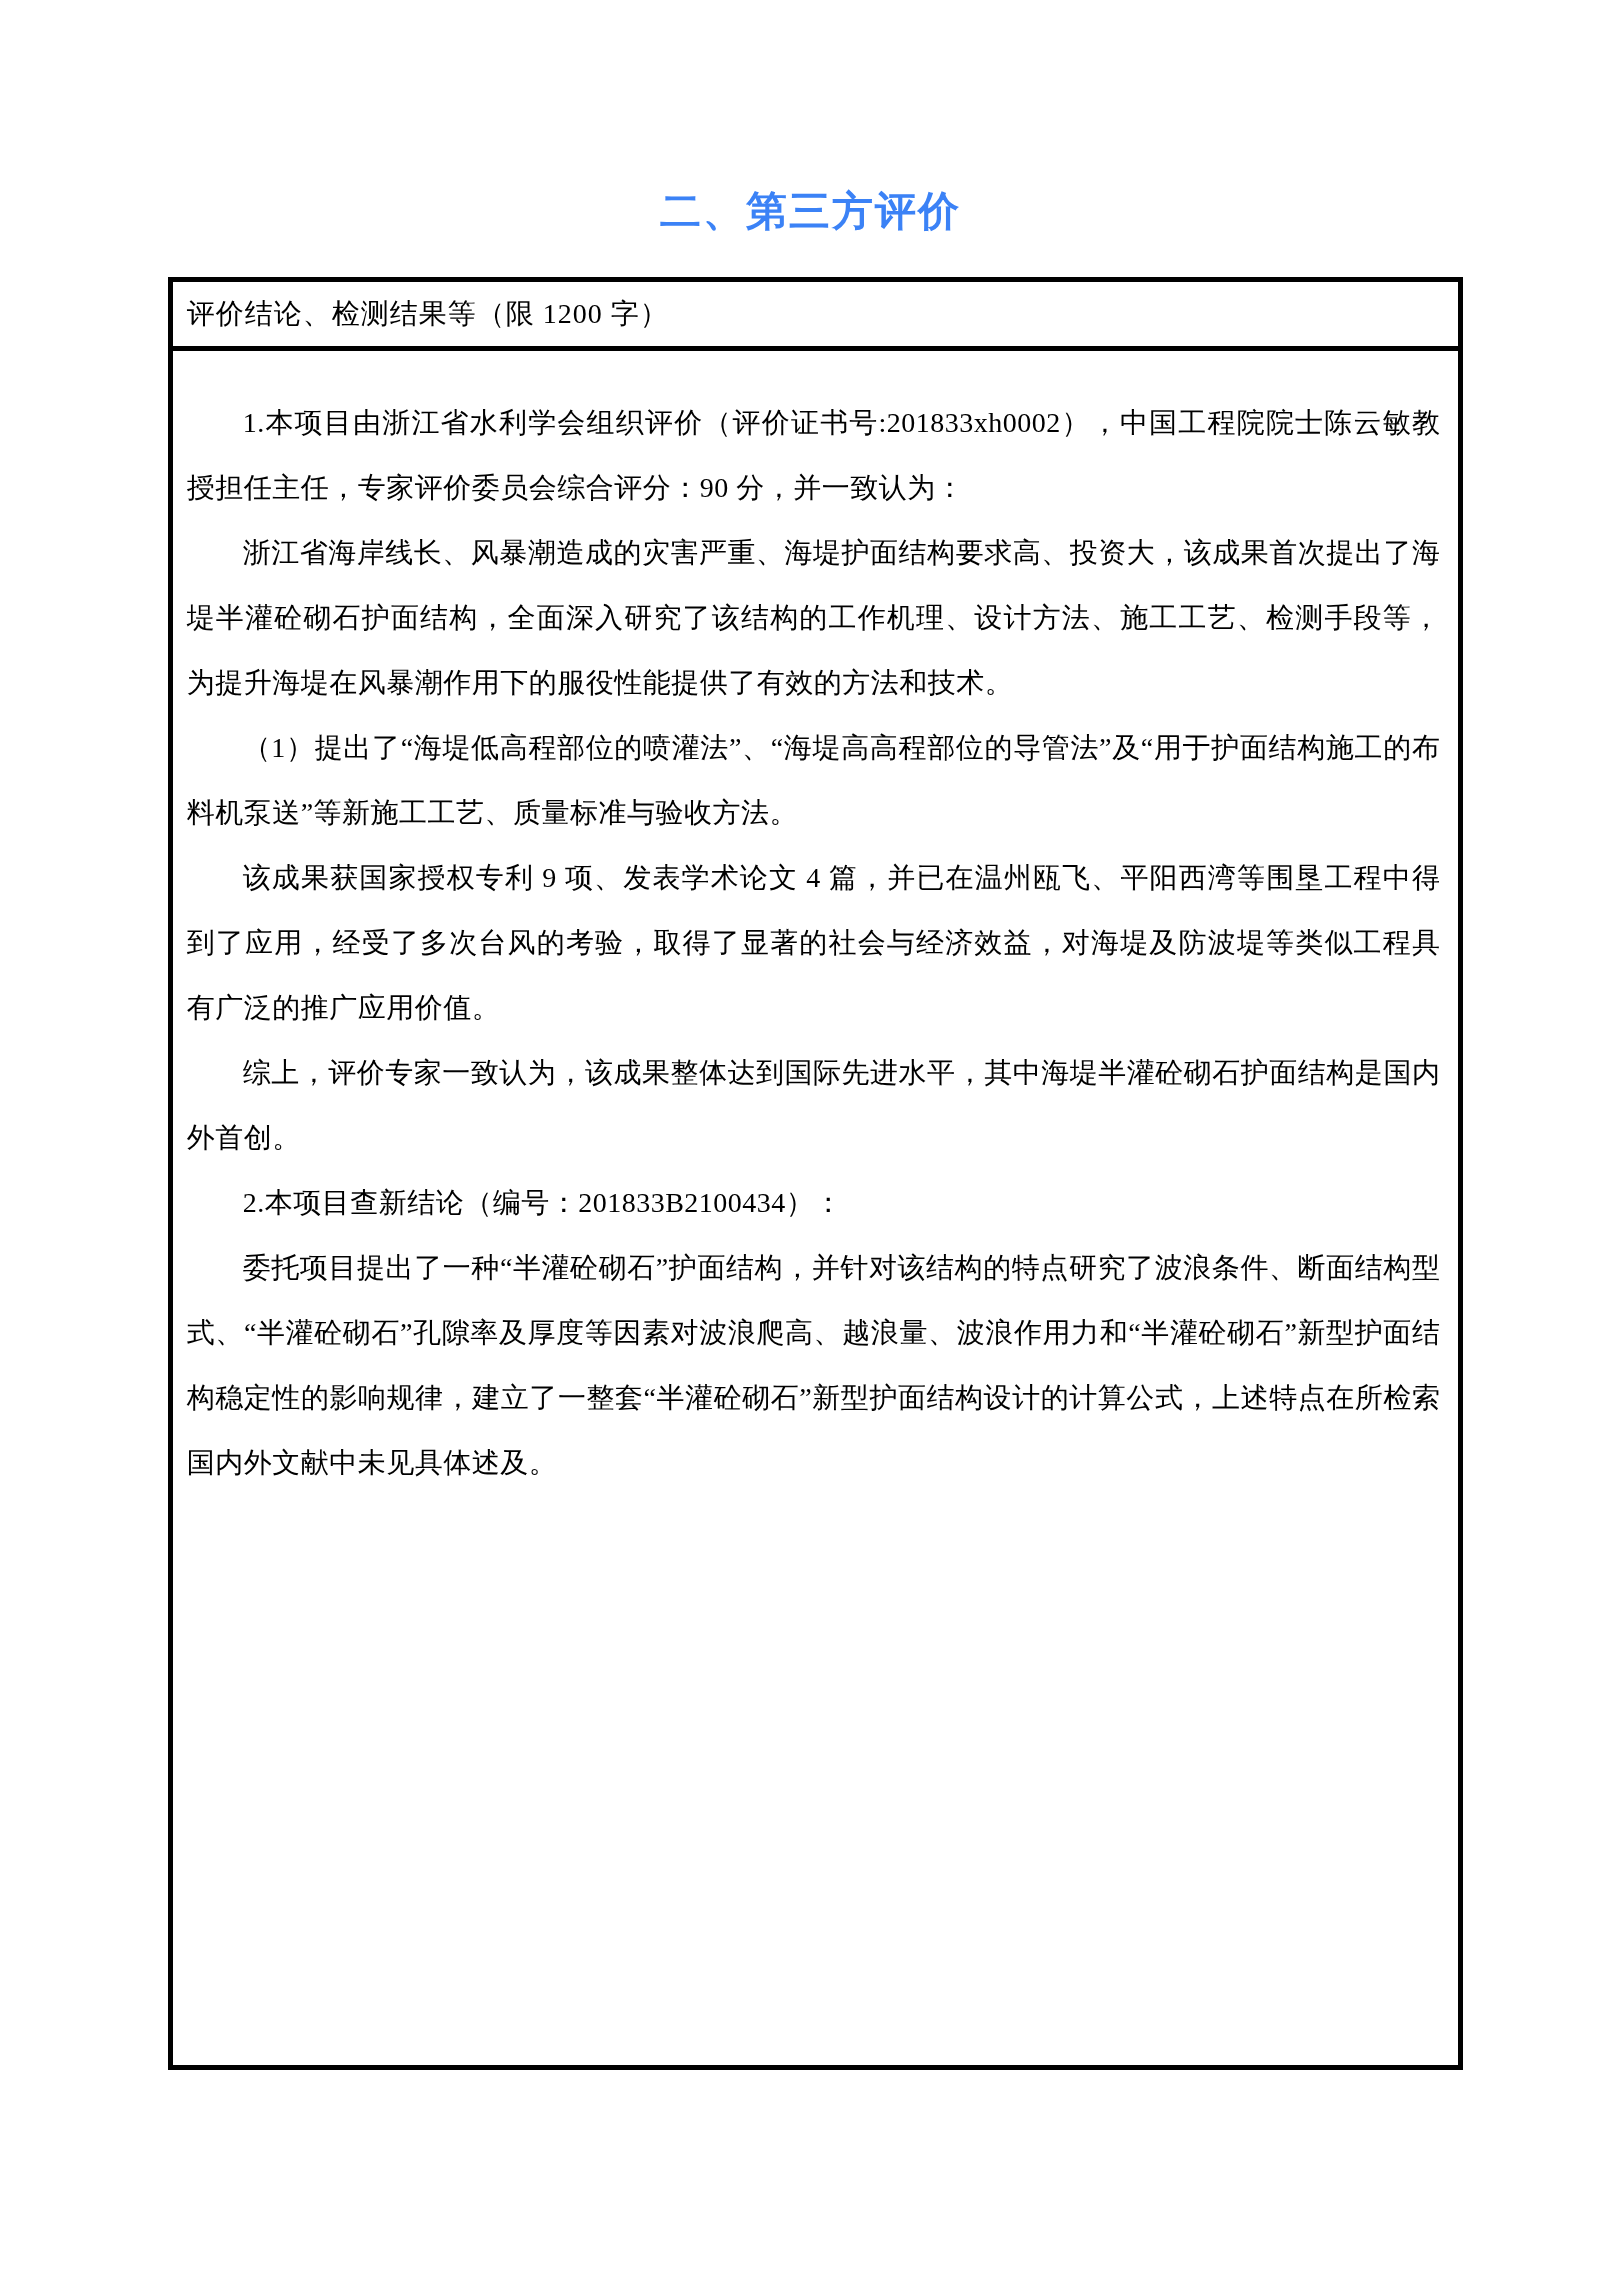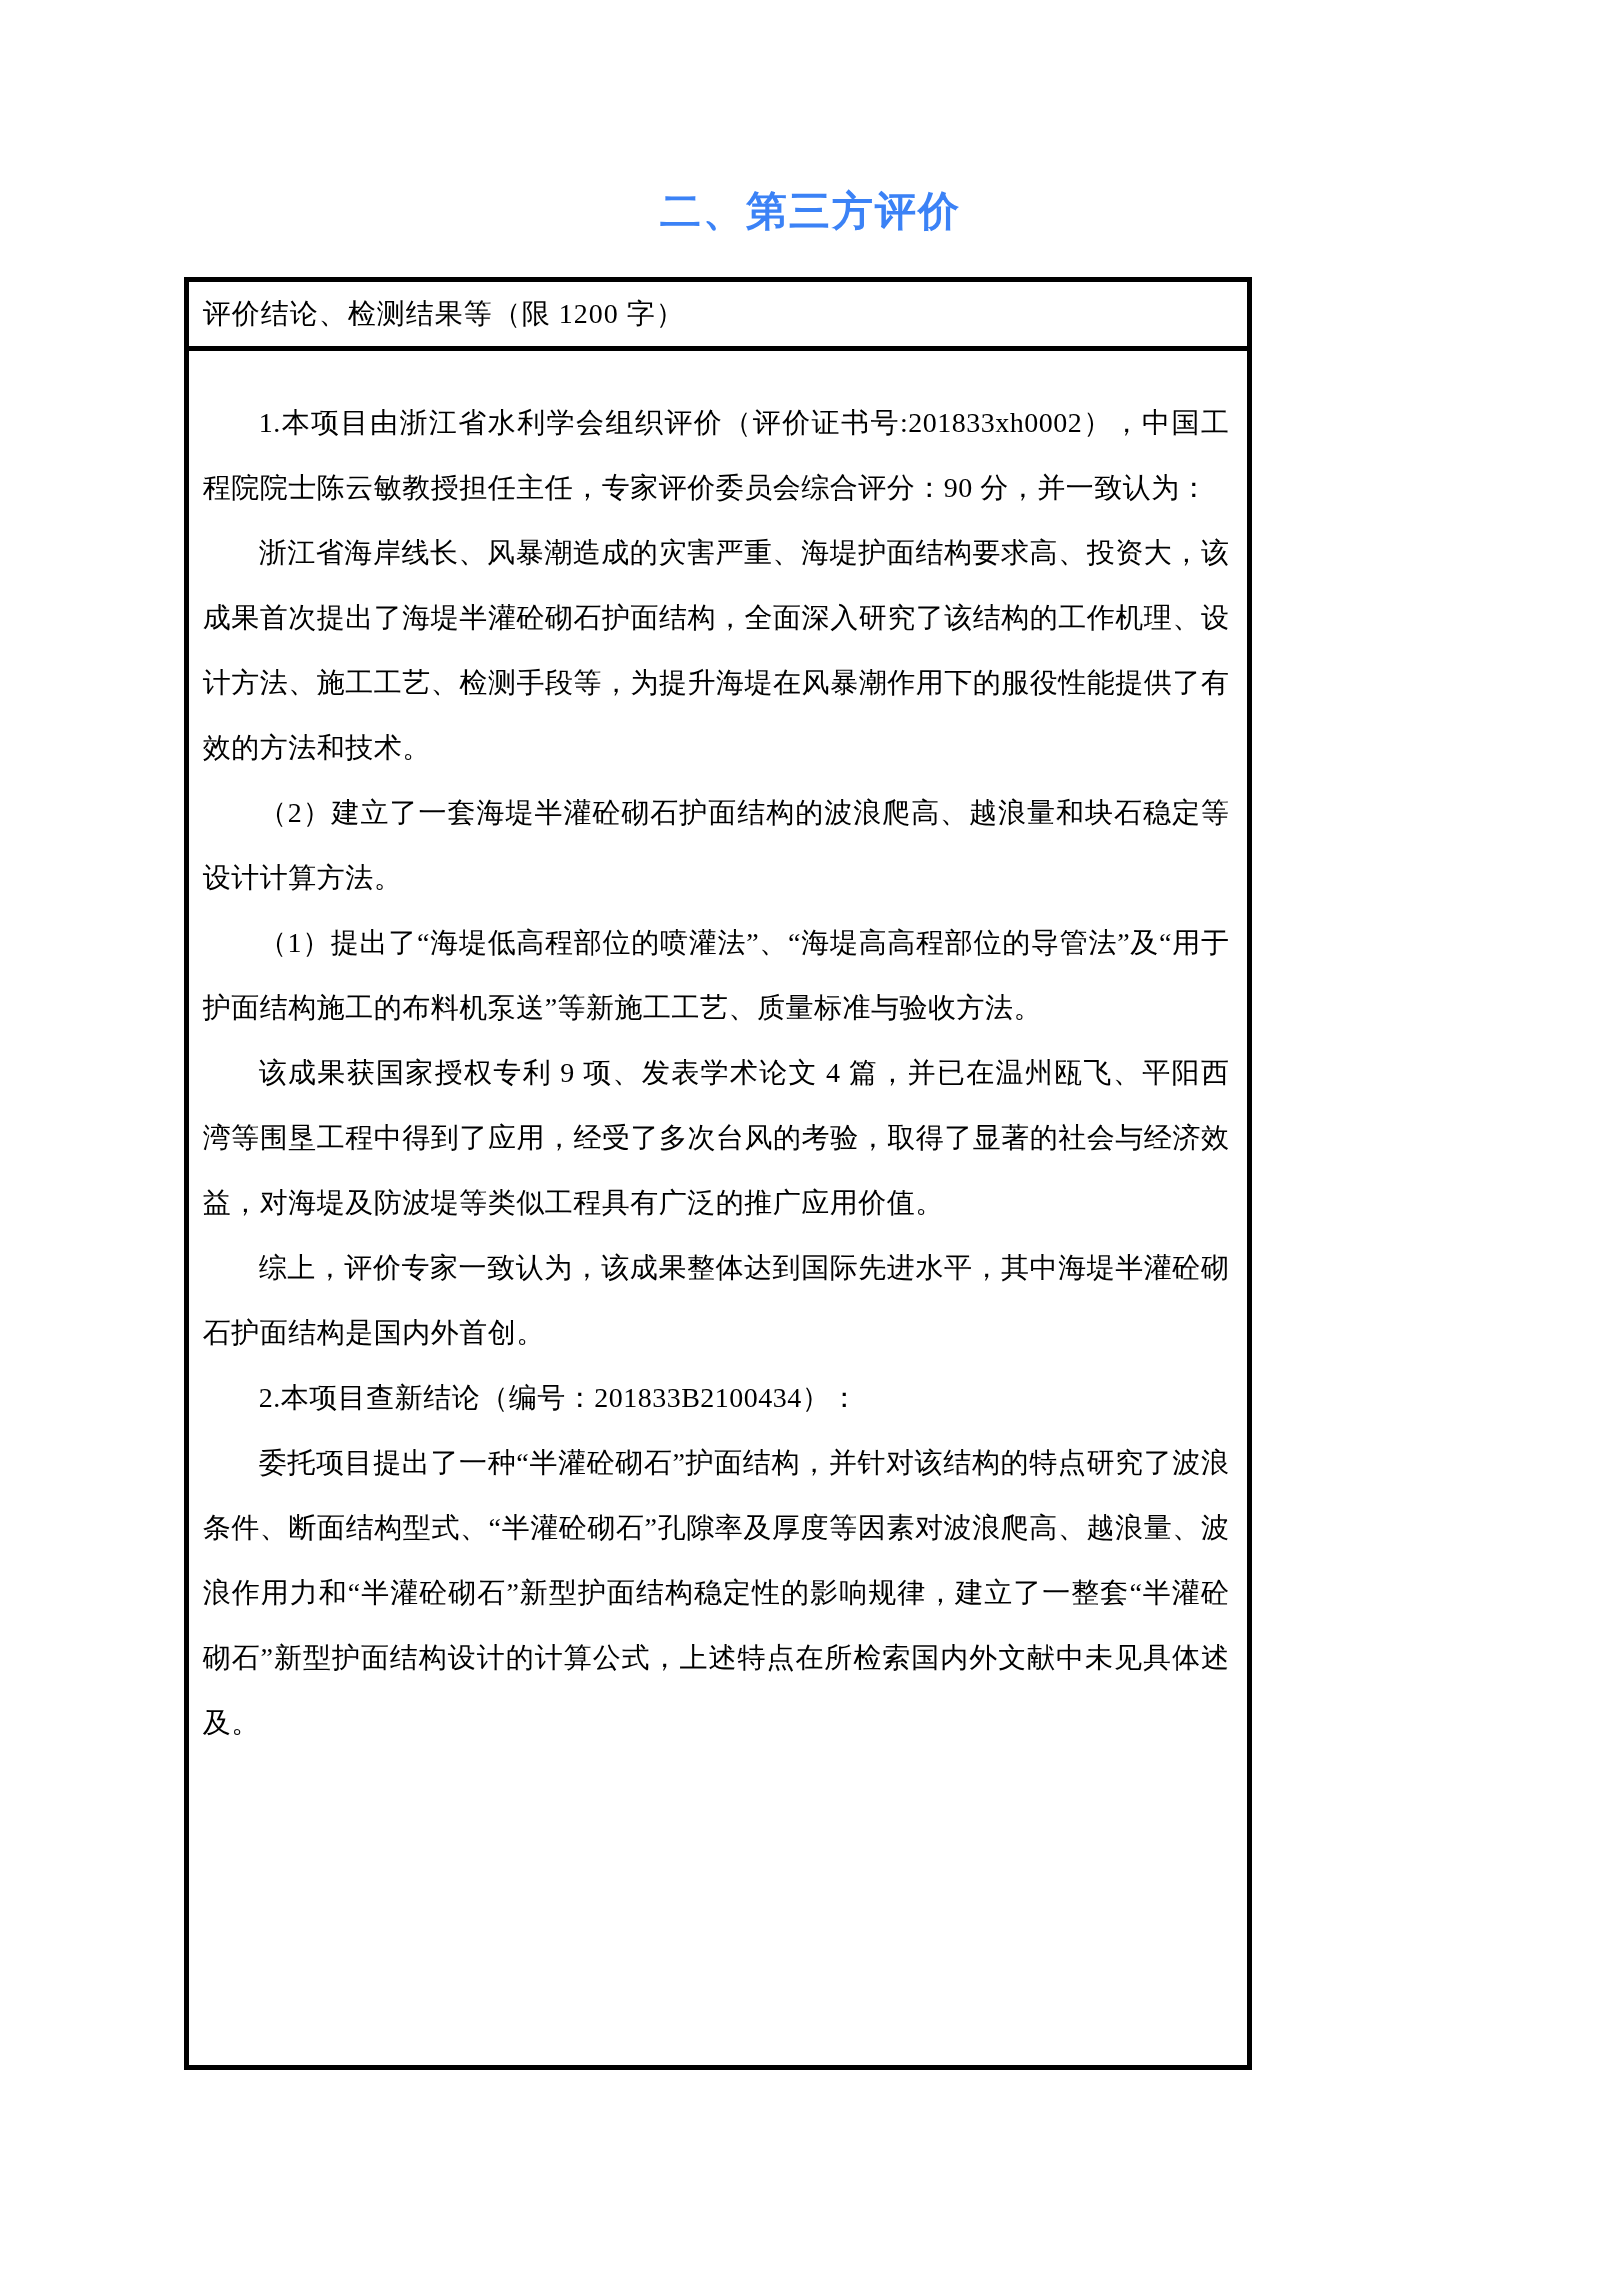--- a/index.html
+++ b/index.html
@@ -24,23 +24,23 @@
     margin: 0;
     text-align: center;
     font-family: "DejaVu Sans", "Liberation Sans", sans-serif;
     font-weight: bold;
     font-size: 41px;
     letter-spacing: 2px;
     color: #3b82f6;
   }
   .eval-table {
     position: absolute;
-    left: 184px;
+    left: 168px;
     top: 277px;
-    width: 1068px;
+    width: 1295px;
     height: 1793px;
     border: 5.9px solid #000000;
     box-sizing: border-box;
     background: #ffffff;
   }
   .header-cell {
     height: 69px;
     border-bottom: 5.9px solid #000000;
     box-sizing: border-box;
     display: flex;
@@ -71,21 +71,20 @@
 
   <div class="eval-table">
 
     <div class="header-cell">
       <span>评价结论、检测结果等（限 1200 字）</span>
     </div>
 
     <div class="body-cell">
       <p>1.本项目由浙江省水利学会组织评价（评价证书号:201833xh0002），中国工程院院士陈云敏教授担任主任，专家评价委员会综合评分：90 分，并一致认为：</p>
       <p>浙江省海岸线长、风暴潮造成的灾害严重、海堤护面结构要求高、投资大，该成果首次提出了海堤半灌砼砌石护面结构，全面深入研究了该结构的工作机理、设计方法、施工工艺、检测手段等，为提升海堤在风暴潮作用下的服役性能提供了有效的方法和技术。</p>
-      <p>（2）建立了一套海堤半灌砼砌石护面结构的波浪爬高、越浪量和块石稳定等设计计算方法。</p>
       <p>（1）提出了“海堤低高程部位的喷灌法”、“海堤高高程部位的导管法”及“用于护面结构施工的布料机泵送”等新施工工艺、质量标准与验收方法。</p>
       <p>该成果获国家授权专利 9 项、发表学术论文 4 篇，并已在温州瓯飞、平阳西湾等围垦工程中得到了应用，经受了多次台风的考验，取得了显著的社会与经济效益，对海堤及防波堤等类似工程具有广泛的推广应用价值。</p>
       <p>综上，评价专家一致认为，该成果整体达到国际先进水平，其中海堤半灌砼砌石护面结构是国内外首创。</p>
       <p>2.本项目查新结论（编号：201833B2100434）：</p>
       <p>委托项目提出了一种“半灌砼砌石”护面结构，并针对该结构的特点研究了波浪条件、断面结构型式、“半灌砼砌石”孔隙率及厚度等因素对波浪爬高、越浪量、波浪作用力和“半灌砼砌石”新型护面结构稳定性的影响规律，建立了一整套“半灌砼砌石”新型护面结构设计的计算公式，上述特点在所检索国内外文献中未见具体述及。</p>
     </div>
 
   </div>
 
 </div>

